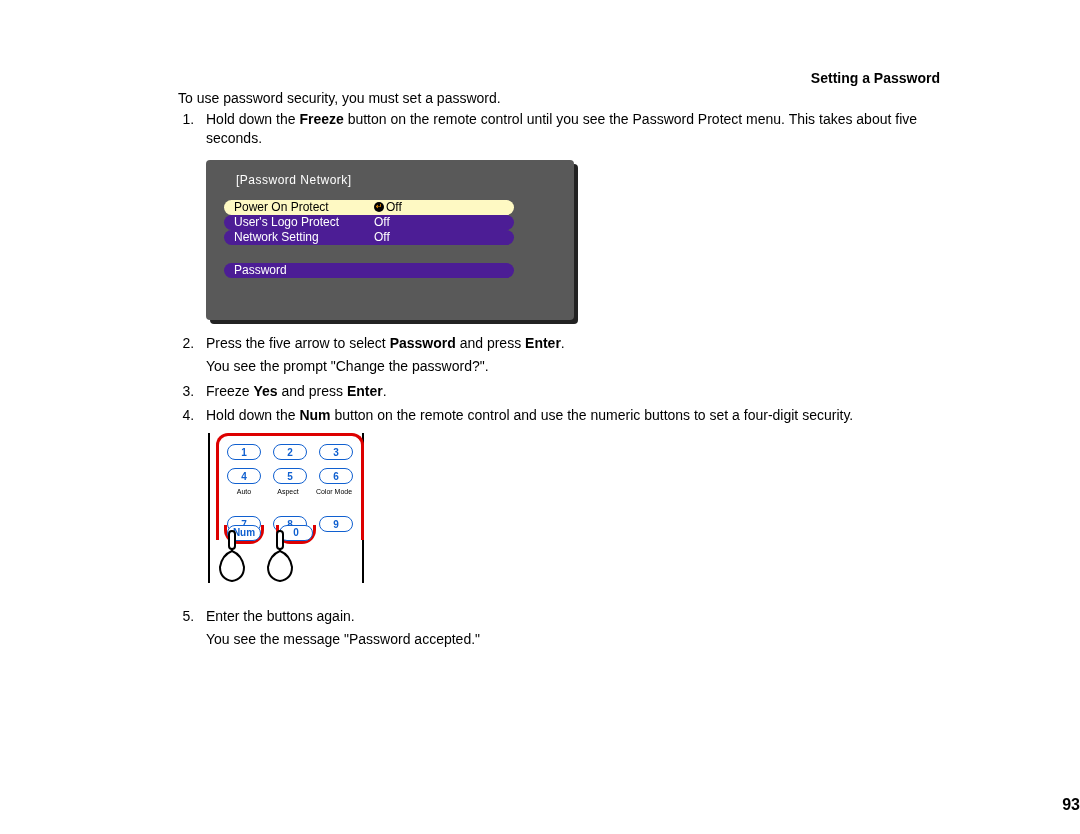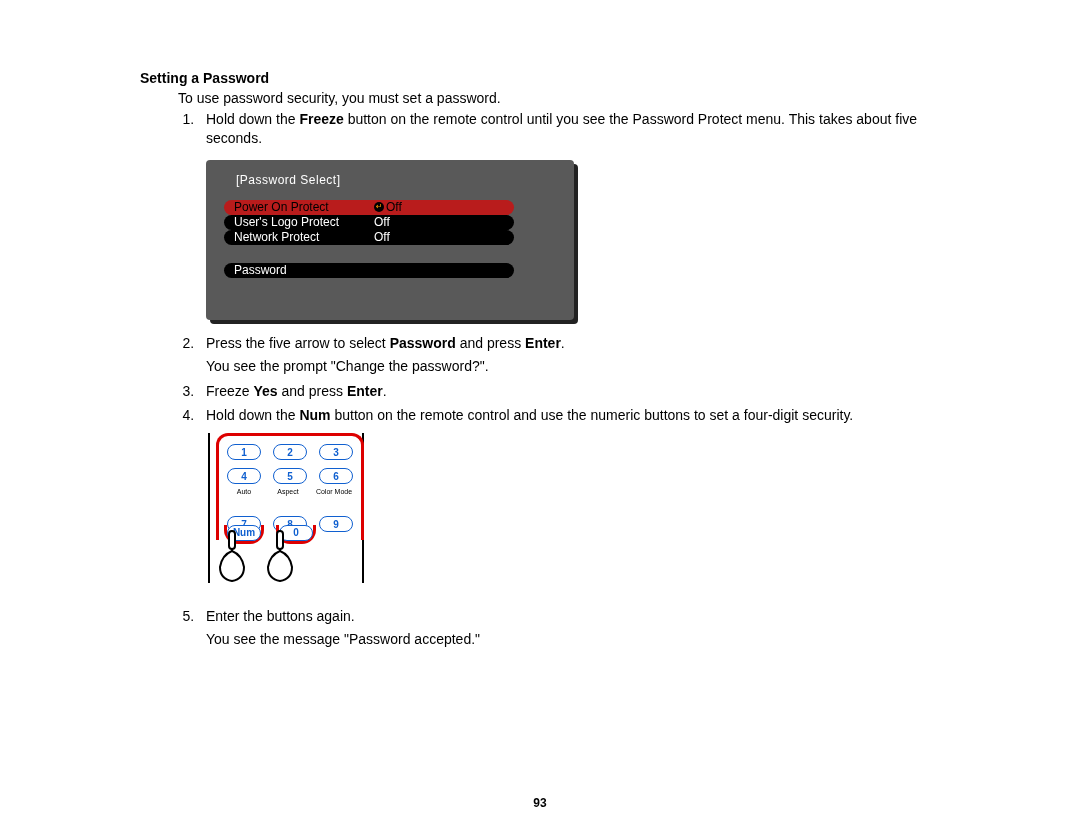--- a/index.html
+++ b/index.html
@@ -12,20 +12,21 @@
     width: 1080px;
     height: 834px;
     box-sizing: border-box;
   }
   .page {
     padding: 70px 140px 0 140px;
   }
   .section-heading {
     font-weight: bold;
     margin-bottom: 4px;
+    text-align: right;
   }
   .intro {
     margin-left: 38px;
     margin-bottom: 4px;
   }
   ol {
     margin: 0 0 8px 30px;
     padding-left: 28px;
   }
   ol > li {
@@ -54,29 +55,29 @@
   .osd-title {
     color: #fff;
     margin: 0 0 12px 12px;
     letter-spacing: .5px;
   }
   .pill {
     display:flex;
     align-items:center;
     height:15px;
     width:290px;
-    background:#000000;
+    background:#4c1d95;
     border-radius:8px;
     color:#fff;
     padding:1px 10px;
     box-sizing:border-box;
     position:relative;
   }
   .pill.selected {
-    background:#b91c1c;
+    background:#fef9c3;
     color:#000;
   }
   .pill .label { flex: 0 0 140px; }
   .pill .enter-icon {
     display:inline-block;
     width:10px; height:10px;
     border-radius:50%;
     background:#000;
     color:#ff9800;
     font-size:8px;
@@ -134,51 +135,51 @@
     padding-bottom:0;
   }
   .hand {
     position:absolute;
     pointer-events:none;
   }
   .page-num {
     position:absolute;
     left:0; width:1080px;
     top:796px;
-    text-align:center;
+    text-align:right;
     font-weight:bold;
-    font-size:12px;
+    font-size:16px;
   }
 </style>
 </head>
 <body>
 
 <div class="page">
   <div class="section-heading">Setting a Password</div>
   <div class="intro">To use password security, you must set a password.</div>
 
   <ol>
     <li>
       <span>Hold down the </span><b>Freeze</b><span> button on the remote control until you see the Password Protect menu. This takes about five seconds.</span>
 
       
       <div class="osd">
-        <div class="osd-title">[Password Select]</div>
+        <div class="osd-title">[Password Network]</div>
 
         <div class="pill selected">
           <span class="label">Power On Protect</span>
           <span class="enter-icon">↵</span>
           <span class="value">Off</span>
         </div>
         <div class="pill">
           <span class="label">User's Logo Protect</span>
           <span class="value">Off</span>
         </div>
         <div class="pill">
-          <span class="label">Network Protect</span>
+          <span class="label">Network Setting</span>
           <span class="value">Off</span>
         </div>
         <div class="gap"></div>
         <div class="pill">
           <span class="label">Password</span>
         </div>
       </div>
     </li>
 
     <li>

